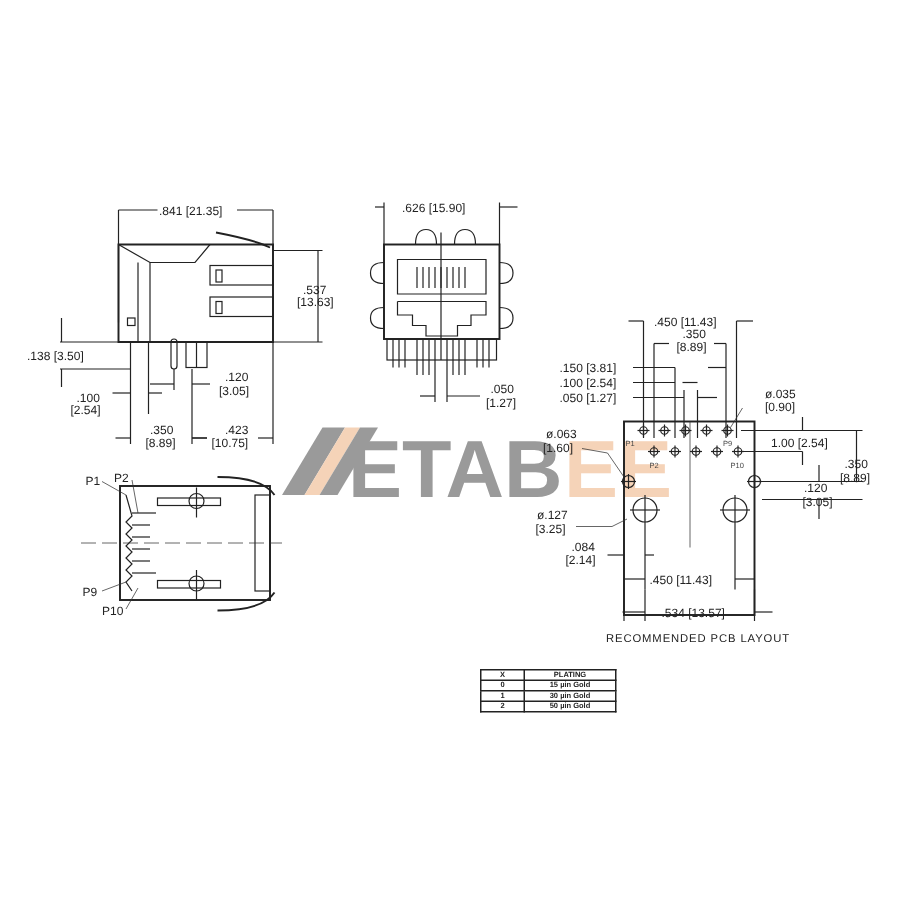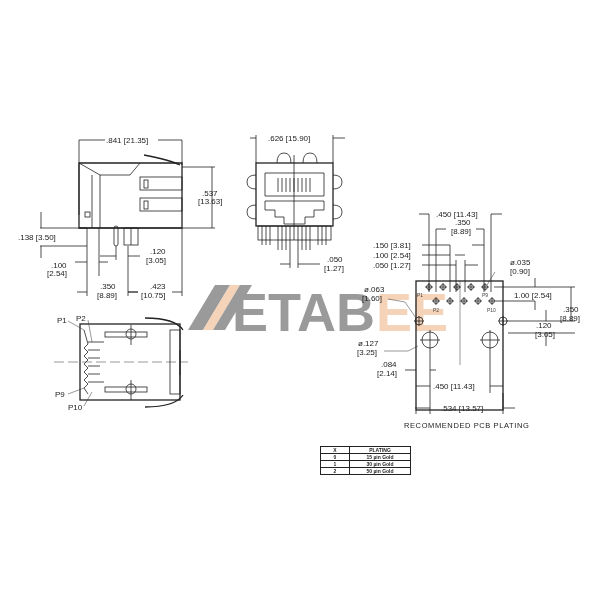--- a/index.html
+++ b/index.html
@@ -278,21 +278,21 @@
     <text class="dim" x="433" y="389">.450 [11.43]</text>
     <line class="ln" x1="416" y1="410" x2="416" y2="414"></line>
     <line class="ln" x1="430" y1="393" x2="430" y2="414"></line>
     <line class="ln" x1="503" y1="393" x2="503" y2="414"></line>
     <line class="ln" x1="415" y1="408" x2="430" y2="408"></line>
     <line class="ln" x1="503" y1="408" x2="515" y2="408"></line>
     <text class="dim" x="441" y="411">.534 [13.57]</text>
   </g>
 </svg>
 
-<div class="caption">RECOMMENDED PCB PLATING</div>
+<div class="caption">RECOMMENDED PCB LAYOUT</div>
 
 <table class="plating">
   <tbody>
       <tr>
     <th style="width:20px">X</th>
     <th style="width:52px">PLATING</th>
   </tr>
   <tr>
     <td>0</td>
     <td>15 µin Gold</td>

